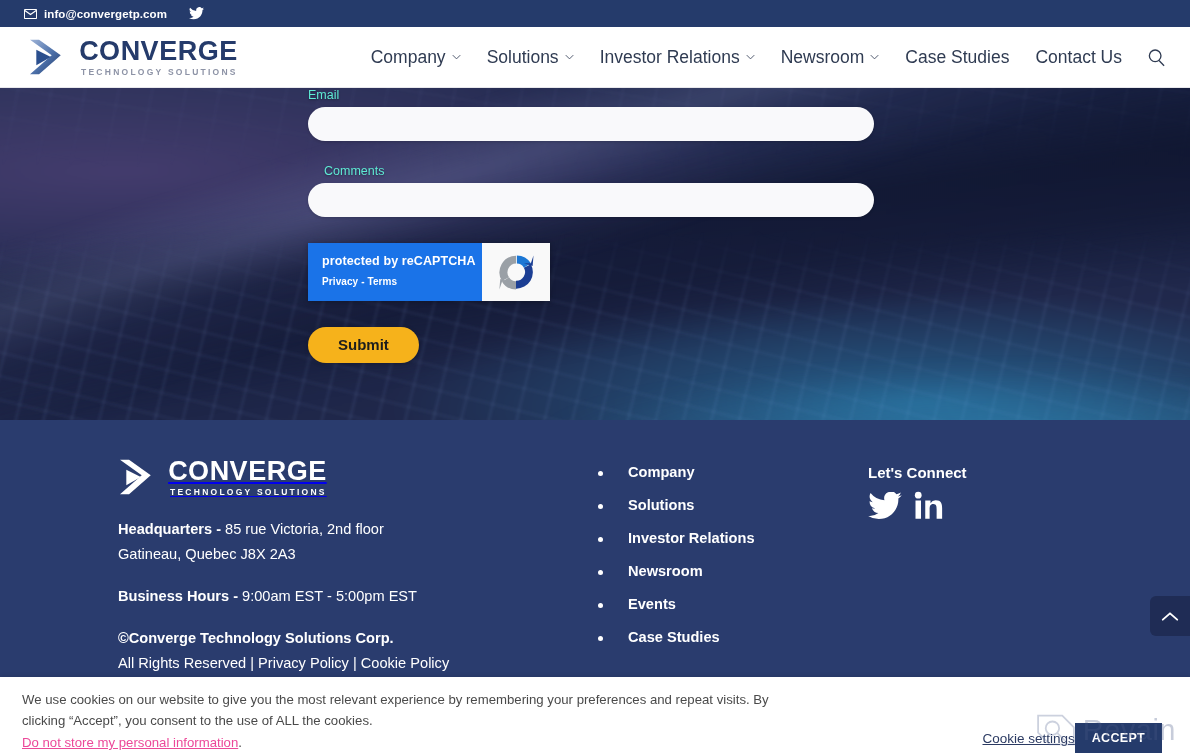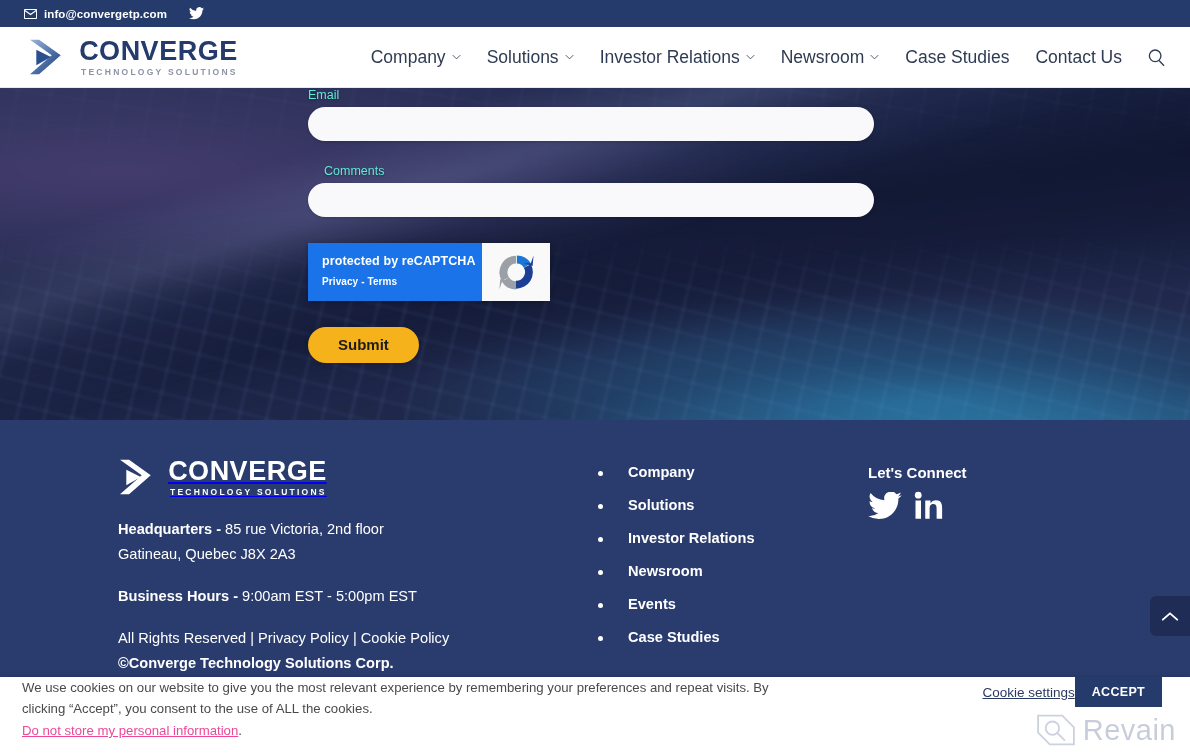--- a/index.html
+++ b/index.html
@@ -193,21 +193,21 @@
     background: #1f2c55; border: none; cursor: pointer;
     display: flex; align-items: center; justify-content: center;
     z-index: 40;
   }
   .chev-up { width: 18px; height: 11px; display: block; }
 
   
   .cookie-bar {
     position: absolute; left: 0; bottom: 0; width: 1190px; height: 76px;
     background: #ffffff; z-index: 50;
-    display: flex; align-items: flex-start; padding: 0 28px 0 22px;
+    display: flex; align-items: flex-end; padding: 0 28px 0 22px;
     box-shadow: 0 -1px 4px rgba(0,0,0,.10);
   }
   .cookie-text {
     flex: 1; color: #4a4a4a; font-size: 13.2px; line-height: 21px;
     max-width: 790px;
   }
   .cookie-optout {
     color: #ec4899; text-decoration: underline; display: inline-block; margin-top: 1px;
   }
   .cookie-actions { display: flex; align-items: center; gap: 0; margin-left: auto; }
@@ -398,24 +398,24 @@
         </div>
 
         <div class="f-block">
           <div class="f-line">
             <b>Business Hours - </b><span>9:00am EST - 5:00pm EST</span>
           </div>
         </div>
 
         <div class="f-block">
           <div class="f-line">
-            <span>All Rights Reserved | </span><a class="f-legal-link" href="#">Privacy Policy</a><span> | </span><a class="f-legal-link" href="#">Cookie Policy</a>
+            <b>©Converge Technology Solutions Corp.</b>
           </div>
           <div class="f-line">
-            <b>©Converge Technology Solutions Corp.</b>
+            <span>All Rights Reserved | </span><a class="f-legal-link" href="#">Privacy Policy</a><span> | </span><a class="f-legal-link" href="#">Cookie Policy</a>
           </div>
         </div>
       </div>
 
       <div class="fcol-links">
         <ul class="f-nav-list">
           <li><a class="f-nav-link" href="#">Company</a></li>
           <li><a class="f-nav-link" href="#">Solutions</a></li>
           <li><a class="f-nav-link" href="#">Investor Relations</a></li>
           <li><a class="f-nav-link" href="#">Newsroom</a></li>

